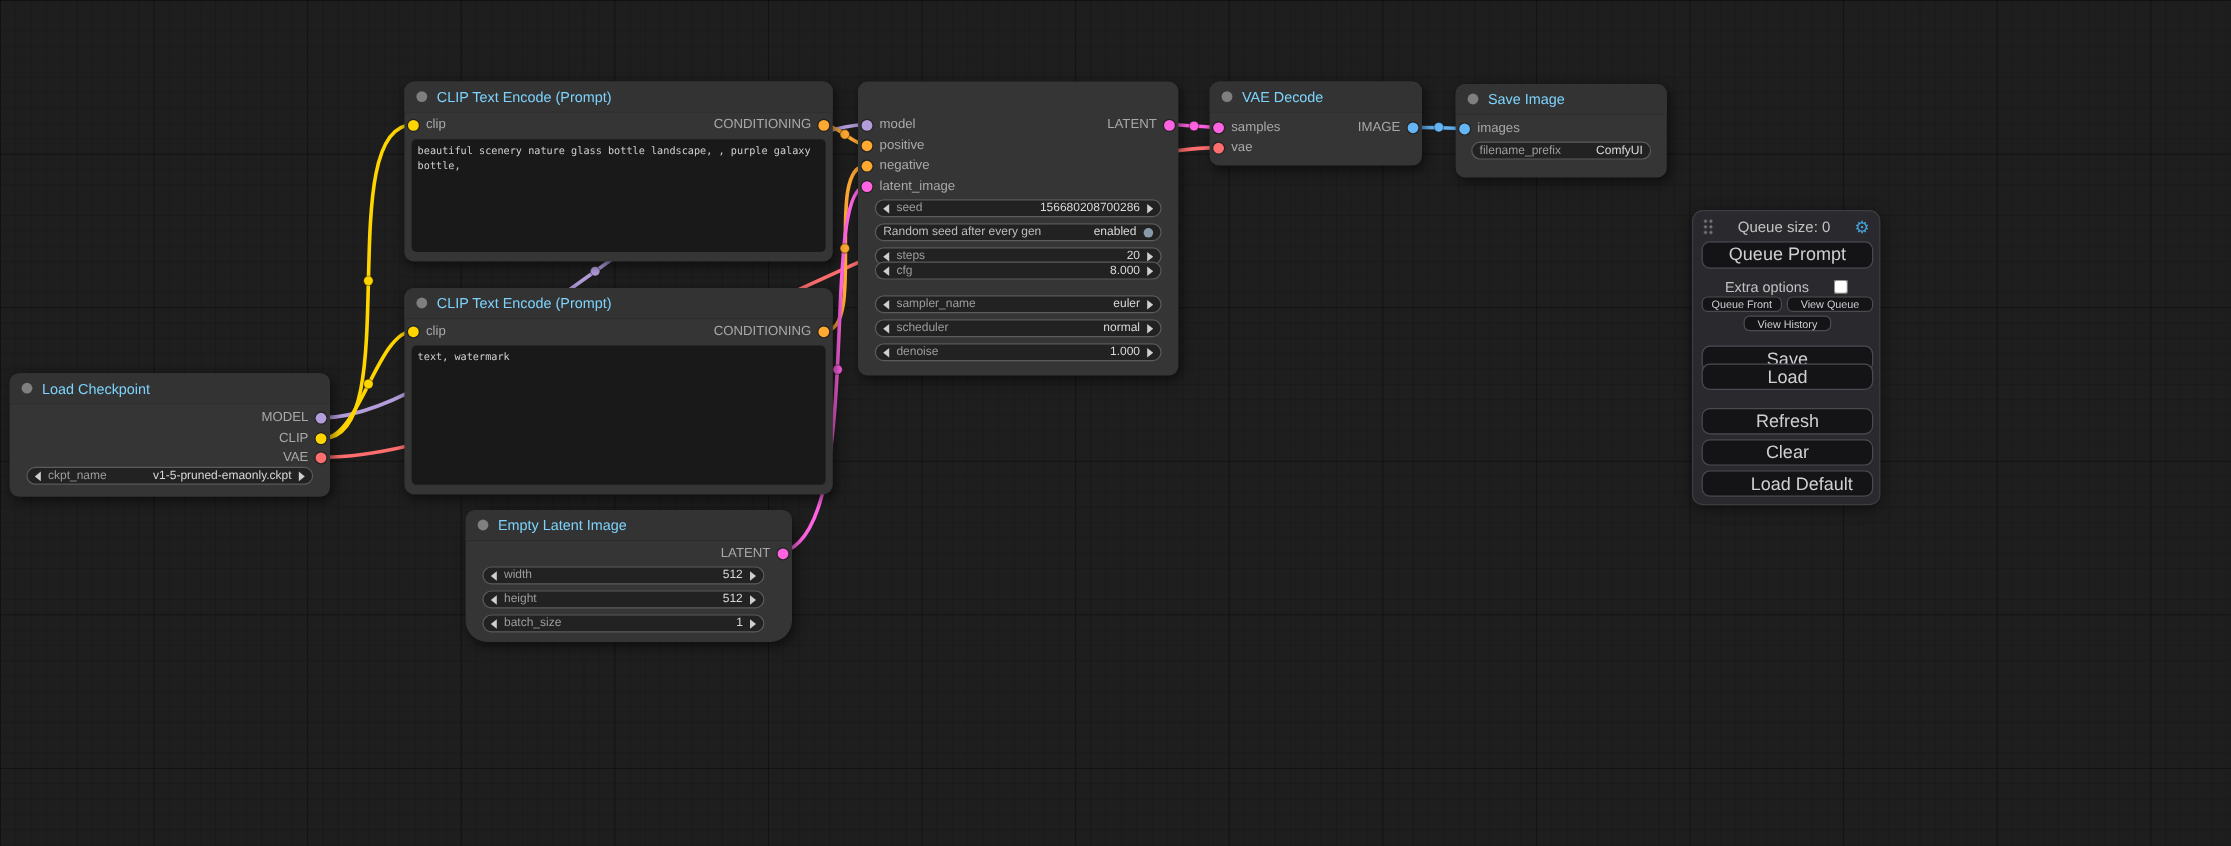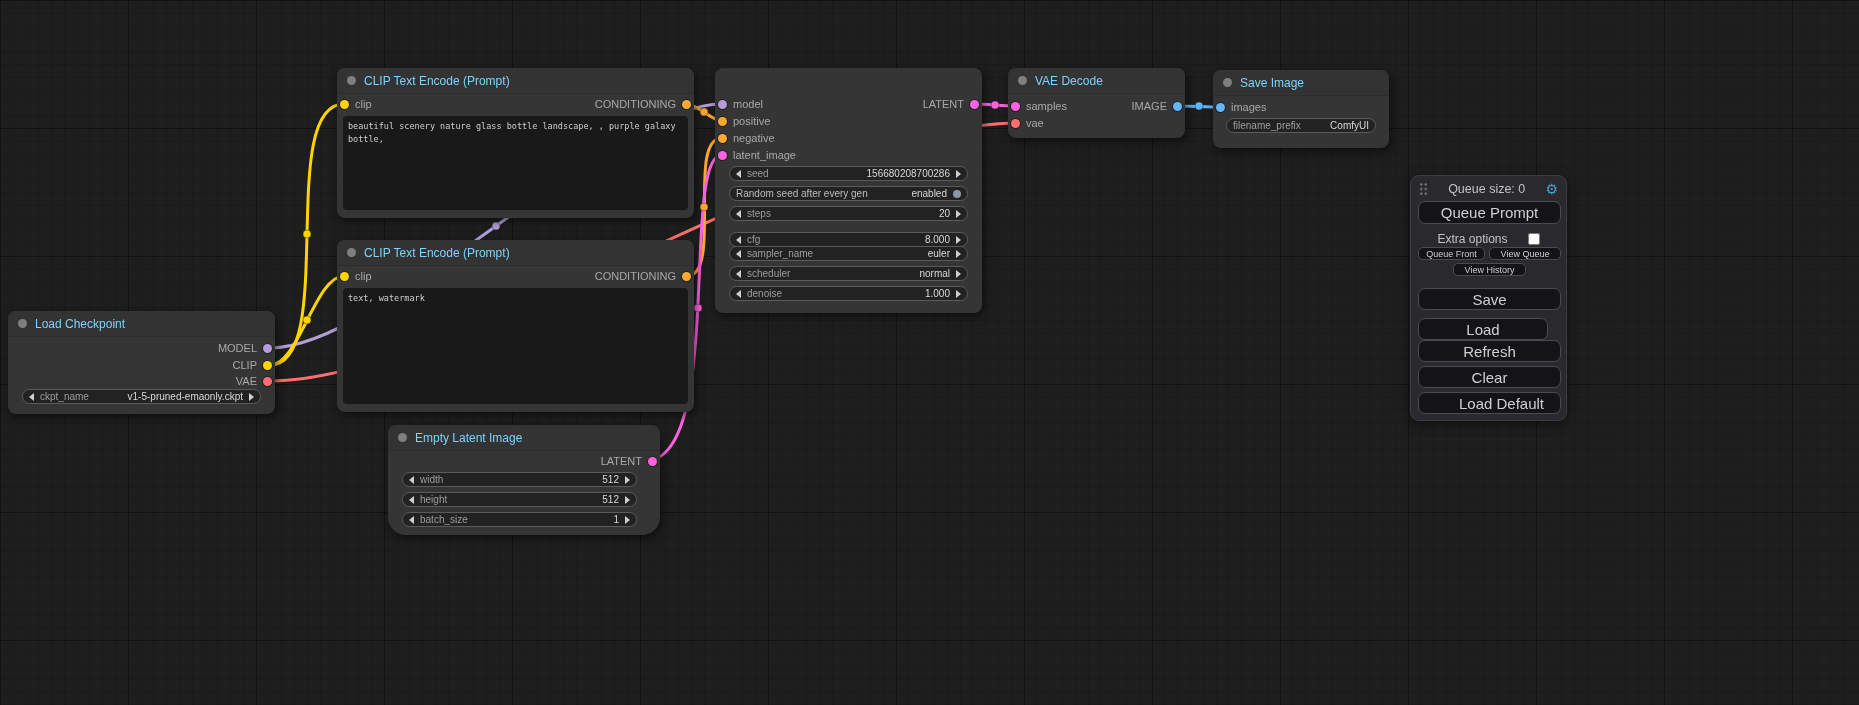--- a/index.html
+++ b/index.html
@@ -209,21 +209,21 @@
       <span class="lbl" style="color:#bdbdbd;">Random seed after every gen</span>
       <span class="val">enabled</span>
       <span class="toggle-dot" style="background: rgb(136, 153, 170);"></span>
     </div>
     <div class="widget" style="left:14px; top:138px; width:239px;">
       <span class="arrow-l"></span>
       <span class="lbl">steps</span>
       <span class="val">20</span>
       <span class="arrow-r"></span>
     </div>
-    <div class="widget" style="left:14px; top:164px; width:239px;justify-content:flex-end;">
+    <div class="widget" style="left:14px; top:150px; width:239px;justify-content:flex-end;">
       <span class="arrow-l"></span>
       <span class="lbl">cfg</span>
       <span class="val">8.000</span>
       <span class="arrow-r"></span>
     </div>
     <div class="widget" style="left:14px; top:178px; width:239px;">
       <span class="arrow-l"></span>
       <span class="lbl">sampler_name</span>
       <span class="val">euler</span>
       <span class="arrow-r"></span>
@@ -284,19 +284,19 @@
     </div>
     <div class="btn" style="left:7px; top:25px; width:143px; height:23px;">Queue Prompt</div>
     <div class="extra" style="top:55px; height:15px;">
       <span>Extra options</span>
       <input type="checkbox" style="">
     </div>
     <div class="btn small" style="left:7px; top:71px; width:67px; height:13px;">Queue Front</div>
     <div class="btn small" style="left:78px; top:71px; width:72px; height:13px;">View Queue</div>
     <div class="btn small" style="left:42px; top:87px; width:73px; height:13px;">View History</div>
     <div class="btn" style="left:7px; top:112px; width:143px; height:22px;">Save</div>
-    <div class="btn" style="left:7px; top:142px; width:130px; height:22px;">Load</div>
+    <div class="btn" style="left:7px; top:127px; width:143px; height:22px;">Load</div>
     <div class="btn" style="left:7px; top:164px; width:143px; height:22px;">Refresh</div>
     <div class="btn" style="left:7px; top:190px; width:143px; height:22px;">Clear</div>
     <div class="btn" style="left:7px; top:216px; width:143px; height:22px;padding-left:24px;">Load Default</div>
   </div>
 
 </div>
 
 </body></html>

